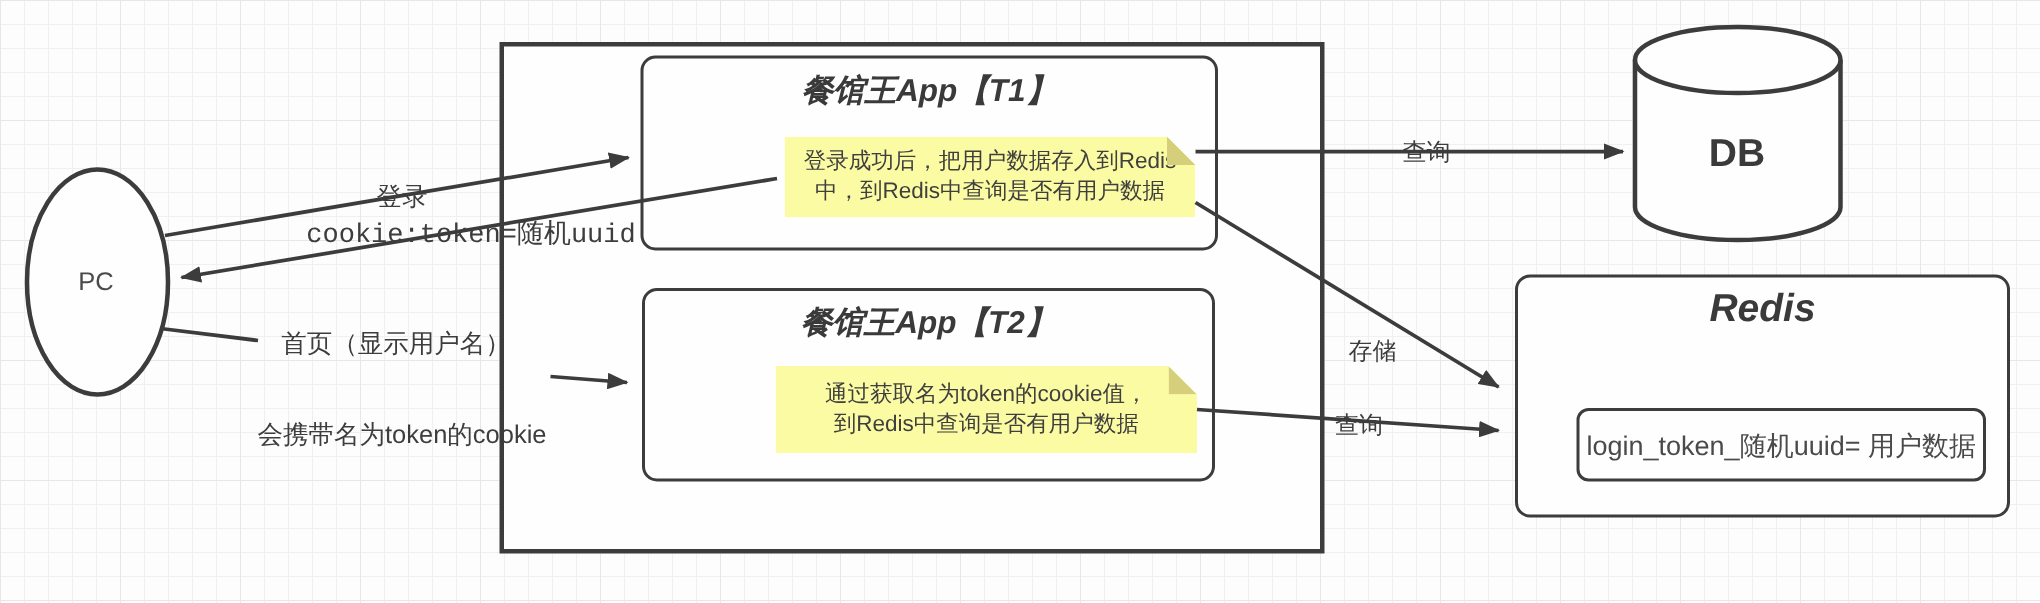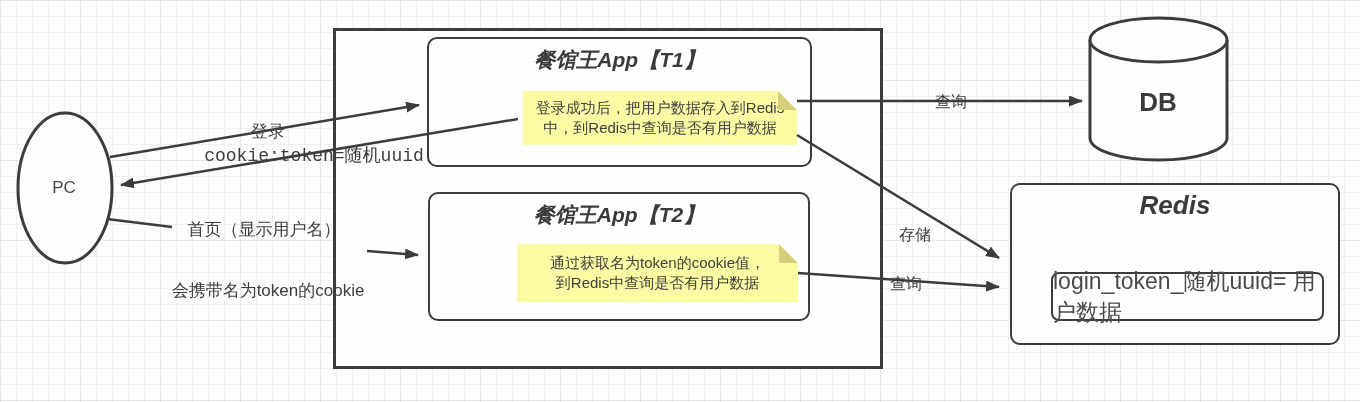--- a/index.html
+++ b/index.html
@@ -26,21 +26,21 @@
     clip-path:polygon(0 0, calc(100% - 19px) 0, 100% 19px, 100% 100%, 0 100%);
     display:flex;flex-direction:column;align-items:center;justify-content:center;
     font-size:15px;line-height:20px;text-align:center;color:#3f3f3f;}
   .note .fold{position:absolute;top:0;right:0;width:19px;height:19px;background:#d5cf7c;
     clip-path:polygon(0 0, 100% 100%, 0 100%);}
   .note1{left:523px;top:91px;width:274px;height:54px;}
   .note2{left:517px;top:244px;width:281px;height:58px;}
   .redis-box{left:1010px;top:183px;width:330px;height:162px;border-radius:10px;}
   .redis-title{font-size:26px;padding-top:5px;}
   .redis-entry{left:1051px;top:272px;width:273px;height:49px;border:2.5px solid #3c3c3c;border-radius:8px;
-    background:#fefefe;display:flex;align-items:center;justify-content:center;font-size:23px;color:#4a4a4a;}
+    background:#fefefe;display:flex;align-items:center;justify-content:center;font-size:18px;color:#4a4a4a;}
   .edge-label{position:absolute;transform:translate(-50%,-50%);white-space:nowrap;color:#3d3d3d;}
   .lbl-17{font-size:17px;} .lbl-18{font-size:18px;} .lbl-16{font-size:16px;}
   .node-label{position:absolute;transform:translate(-50%,-50%);white-space:nowrap;}
   .pc-label{font-size:17px;color:#4a4a4a;}
   .db-label{font-size:26px;font-weight:bold;color:#3a3a3a;}
   svg.overlay{position:absolute;left:0;top:0;pointer-events:none;}
 </style>
 </head>
 <body>
 

